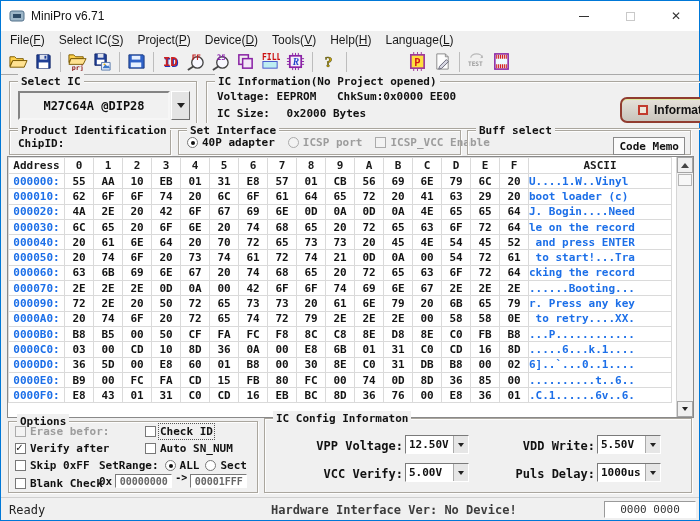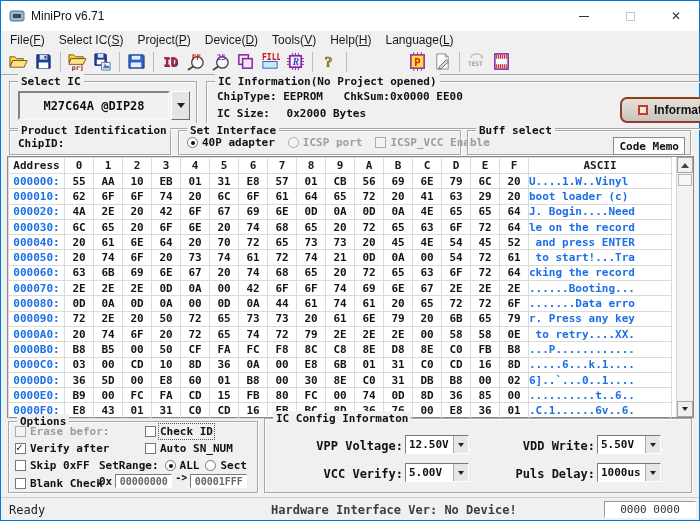--- a/index.html
+++ b/index.html
@@ -282,21 +282,21 @@
       <span class="combo-main">M27C64A @DIP28</span>
       <span class="combo-btn">
           <span class="tri-down"></span>
         </span>
     </span>
   </div>
 
   <div class="groupbox" id="g-icinfo">
     <span class="gb-legend">IC Information(No Project opened)</span>
     <div class="ici-line ici-1">
-      <span>ChipType:</span>
+      <span>Voltage:</span>
       <span>EEPROM</span>
       <span class="gap14">ChkSum:</span><span>0x0000 EE00</span>
     </div>
     <div class="ici-line ici-2">
       <span>IC Size:</span>
       <span class="gap10">0x2000 Bytes</span>
     </div>
     <div id="btn-info">
       <span class="btn-chip"></span>
       <span>Information</span>
@@ -510,40 +510,20 @@
             <td class="c-hex">74</td>
             <td class="c-hex">69</td>
             <td class="c-hex">6E</td>
             <td class="c-hex">67</td>
             <td class="c-hex">2E</td>
             <td class="c-hex">2E</td>
             <td class="c-hex">2E</td>
             <td class="c-ascii">......Booting...</td>
           </tr>
           <tr>
-            <td class="c-addr">000080:</td>
-            <td class="c-hex">0D</td>
-            <td class="c-hex">0A</td>
-            <td class="c-hex">0D</td>
-            <td class="c-hex">0A</td>
-            <td class="c-hex">00</td>
-            <td class="c-hex">0D</td>
-            <td class="c-hex">0A</td>
-            <td class="c-hex">44</td>
-            <td class="c-hex">61</td>
-            <td class="c-hex">74</td>
-            <td class="c-hex">61</td>
-            <td class="c-hex">20</td>
-            <td class="c-hex">65</td>
-            <td class="c-hex">72</td>
-            <td class="c-hex">72</td>
-            <td class="c-hex">6F</td>
-            <td class="c-ascii">.......Data erro</td>
-          </tr>
-          <tr>
             <td class="c-addr">000090:</td>
             <td class="c-hex">72</td>
             <td class="c-hex">2E</td>
             <td class="c-hex">20</td>
             <td class="c-hex">50</td>
             <td class="c-hex">72</td>
             <td class="c-hex">65</td>
             <td class="c-hex">73</td>
             <td class="c-hex">73</td>
             <td class="c-hex">20</td>

